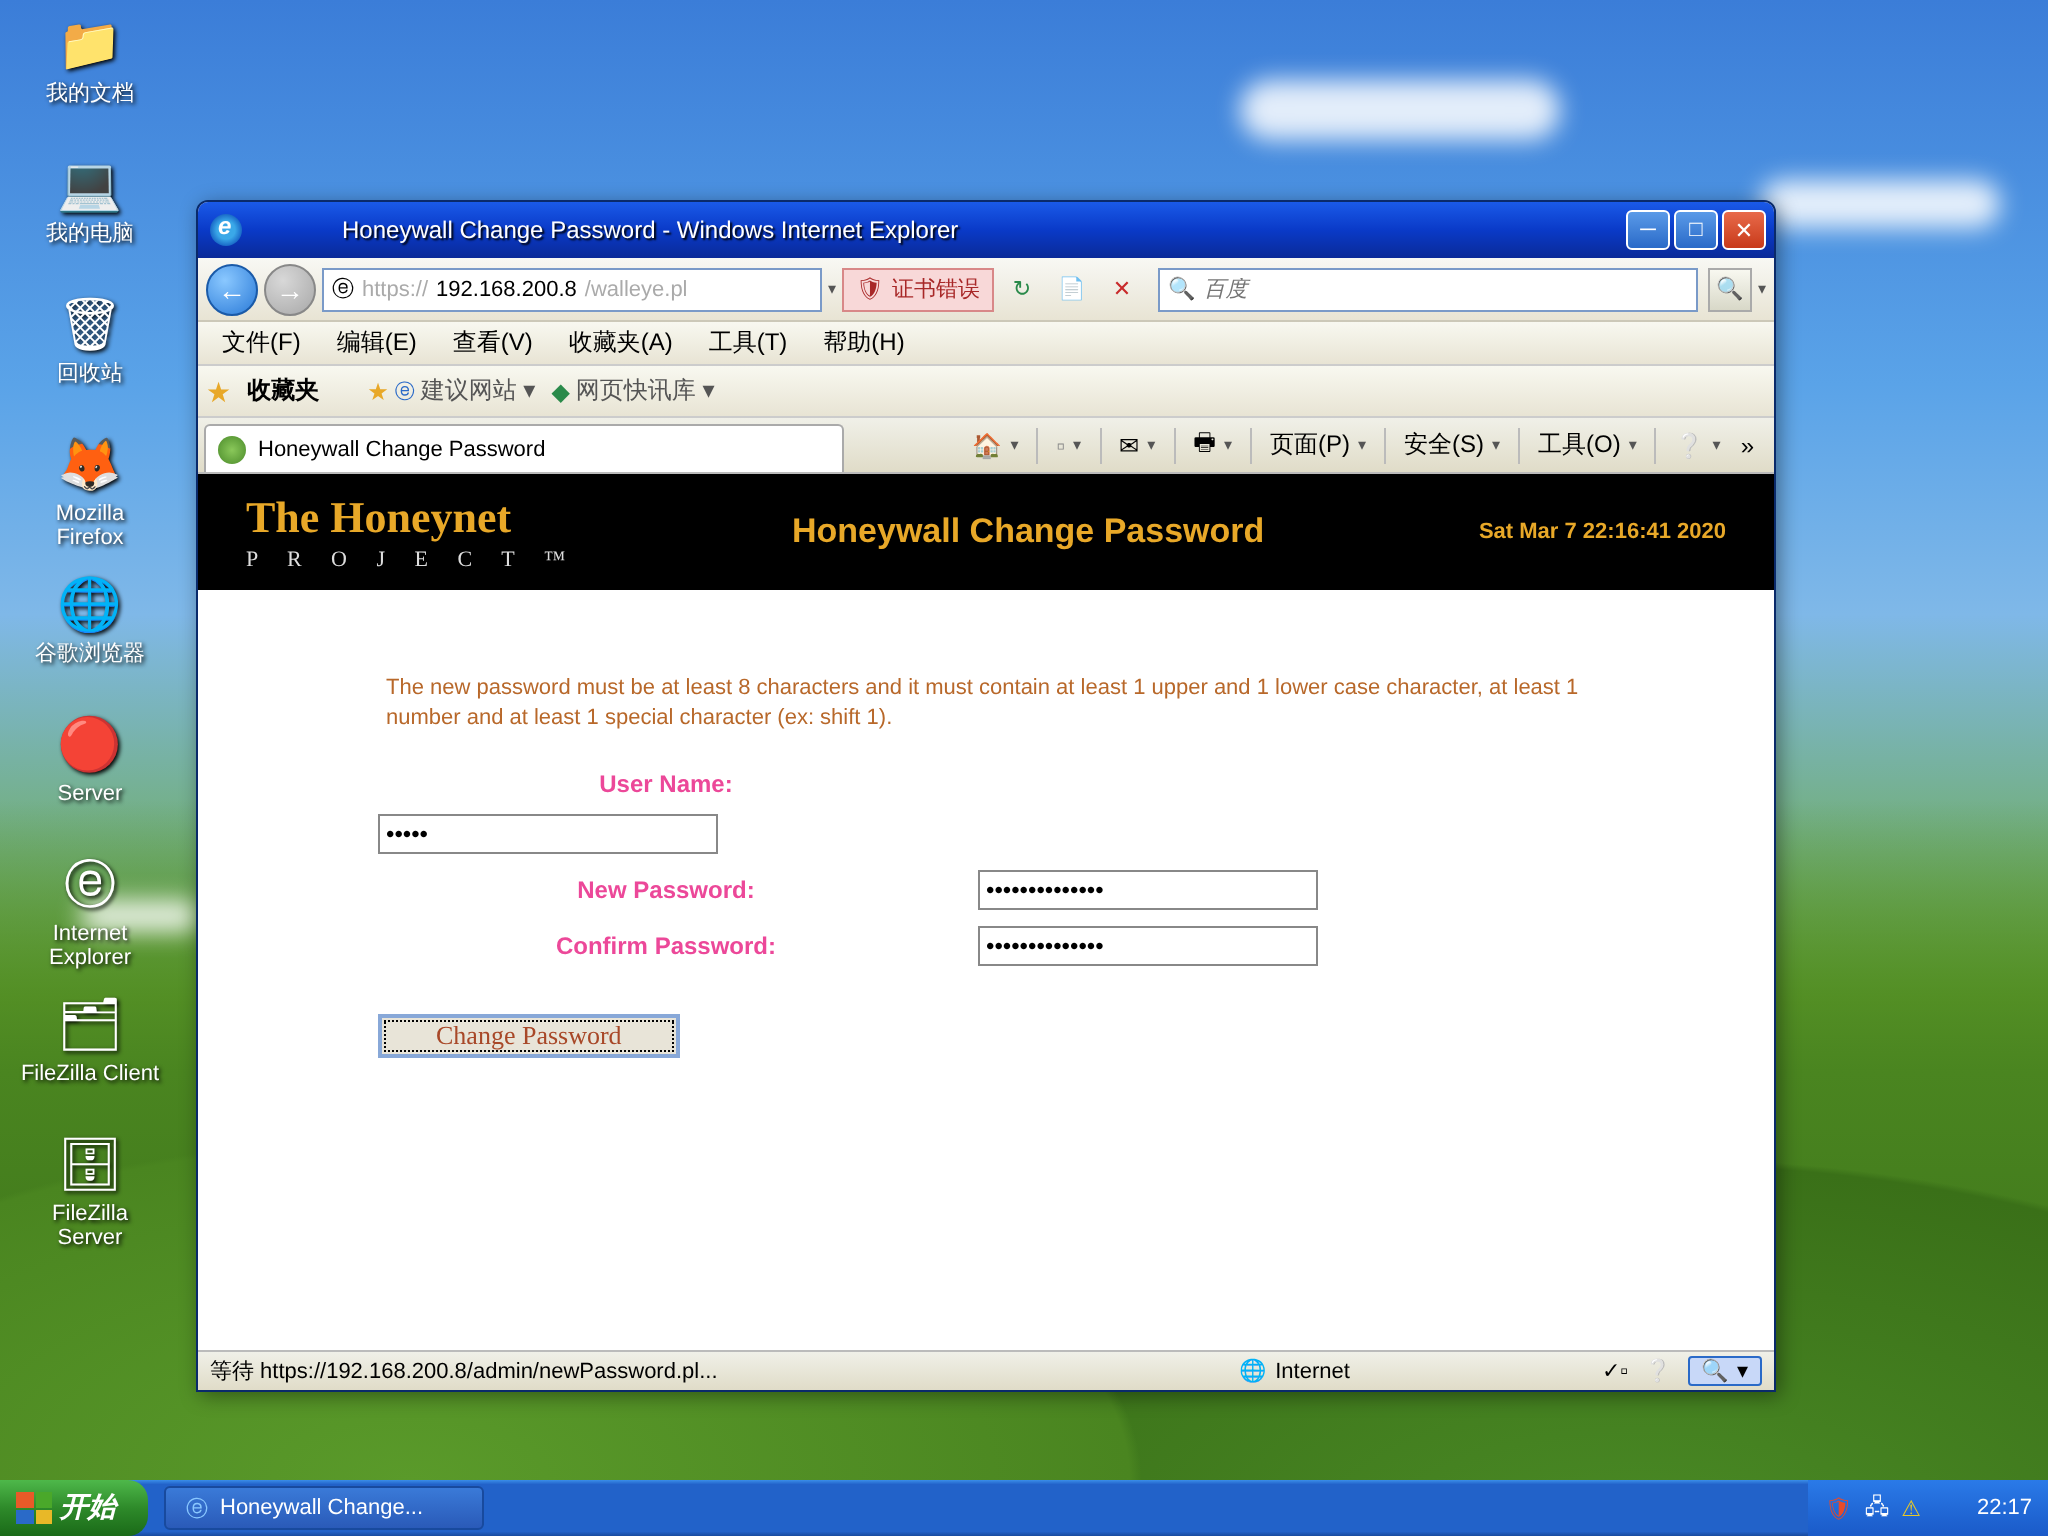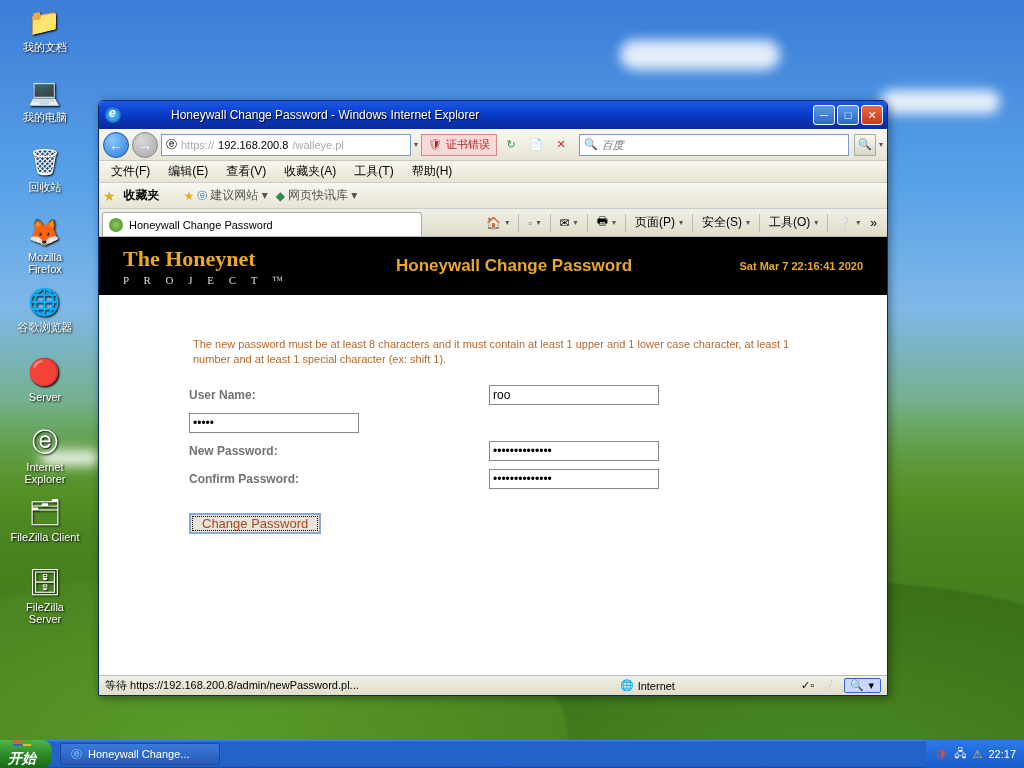--- a/index.html
+++ b/index.html
@@ -22,29 +22,29 @@
 .cloud { position: absolute; background: rgba(255,255,255,0.85); border-radius: 50px; filter: blur(6px); }
 
 
 .desktop-icons { position: absolute; left: 10px; top: 5px; width: 70px; }
 .dicon { width: 70px; height: 58px; margin-bottom: 12px; text-align: center; color: #fff; text-shadow: 1px 1px 2px #000; cursor: pointer; }
 .dicon .ico { width: 34px; height: 34px; margin: 0 auto 2px; display: flex; align-items: center; justify-content: center; font-size: 26px; }
 .dicon .lbl { font-size: 11px; line-height: 12px; }
 
 
 .taskbar { position: absolute; left: 0; right: 0; bottom: 0; height: 28px; background: linear-gradient(to bottom, #3a8de8 0%, #2262c9 8%, #2262c9 92%, #184a9e 100%); display: flex; align-items: stretch; }
-.start-btn { display: flex; align-items: center; gap: 4px; padding: 0 16px 0 8px; background: linear-gradient(to bottom, #4eb84a 0%, #2e8a2a 50%, #1a6a18 100%); color: #fff; font-weight: bold; font-style: italic; font-size: 14px; border-radius: 0 10px 10px 0; cursor: pointer; flex-direction: column; }
+.start-btn { display: flex; align-items: center; gap: 4px; padding: 0 16px 0 8px; background: linear-gradient(to bottom, #4eb84a 0%, #2e8a2a 50%, #1a6a18 100%); color: #fff; font-weight: bold; font-style: italic; font-size: 14px; border-radius: 0 10px 10px 0; cursor: pointer; }
 .start-btn .winlogo { width: 18px; height: 16px; display: grid; grid-template-columns: 1fr 1fr; gap: 1px; }
 .start-btn .winlogo span:nth-child(1){background:#e85a28}
 .start-btn .winlogo span:nth-child(2){background:#4aa82a}
 .start-btn .winlogo span:nth-child(3){background:#2a6ac8}
 .start-btn .winlogo span:nth-child(4){background:#e8b828}
 .task-item { margin: 3px 0 3px 8px; padding: 0 10px; display: flex; align-items: center; gap: 6px; background: linear-gradient(to bottom, #3a7ad8, #2a5ab8); border: 1px solid #184a9e; border-radius: 3px; color: #fff; cursor: pointer; min-width: 160px; }
 .tray { margin-left: auto; display: flex; align-items: center; gap: 6px; padding: 0 8px; background: linear-gradient(to bottom, #2a7ae8, #1a5ac8); color: #fff; }
-.tray .clock { font-size: 11px; }
+.tray .clock { font-size: 11px; margin-left: 22px; }
 
 
 .ie-window { position: absolute; left: 98px; top: 100px; width: 790px; height: 596px; background: #ece9d8; border: 1px solid #0a2a6a; border-radius: 6px 6px 0 0; box-shadow: 2px 2px 10px rgba(0,0,0,0.4); display: flex; flex-direction: column; }
 .titlebar { height: 28px; background: linear-gradient(to bottom, #1a5ae8 0%, #0a3ac8 50%, #0a2a98 100%); display: flex; align-items: center; padding: 0 4px 0 6px; border-radius: 5px 5px 0 0; }
 .titlebar .ie-ico { width: 16px; height: 16px; background: radial-gradient(circle, #3aa8e8 40%, #1a6ac8 70%); border-radius: 50%; margin-right: 6px; position: relative; }
 .titlebar .ie-ico::after { content: "e"; position: absolute; color: #fff; font-weight: bold; font-size: 12px; left: 4px; top: -1px; font-style: italic; }
 .titlebar .title { color: #fff; font-weight: normal; font-size: 12px; text-shadow: 1px 1px 1px #000; flex: 1; padding-left: 44px; }
 .winbtns { display: flex; gap: 2px; }
 .winbtn { width: 22px; height: 20px; background: linear-gradient(to bottom, #5a9ae8, #2a6ac8); border: 1px solid #fff; border-radius: 3px; color: #fff; display: flex; align-items: center; justify-content: center; font-size: 11px; cursor: pointer; }
 .winbtn.close { background: linear-gradient(to bottom, #e86a4a, #c83a1a); }
@@ -85,24 +85,24 @@
 .honey-header { height: 58px; background: #000; display: flex; align-items: center; padding: 0 24px; }
 .honey-logo { color: #e8a828; font-size: 22px; font-weight: bold; font-family: Georgia, serif; }
 .honey-logo .sub { display: block; color: #ddd; font-size: 11px; letter-spacing: 6px; font-weight: normal; margin-top: 2px; }
 .honey-title { flex: 1; text-align: center; color: #e8a828; font-size: 17px; font-weight: bold; }
 .honey-date { color: #e8a828; font-size: 11px; font-weight: bold; }
 
 .form-wrap { padding: 30px 90px; }
 .form-title { background: #4a4a4a; color: #e8a828; text-align: center; padding: 3px; font-size: 12px; font-weight: bold; }
 .form-desc { color: #b8682a; font-size: 11px; padding: 12px 4px 18px; line-height: 15px; }
 .form-row { display: flex; align-items: center; margin-bottom: 8px; }
-.form-row label { flex: 0 0 300px; text-align: left; padding-right: 12px; color: #737373; font-weight: bold; font-size: 12px; }
+.form-row label { flex: 0 0 300px; text-align: center; padding-right: 12px; color: #ec4899; font-weight: bold; font-size: 12px; }
 .form-row input { width: 170px; height: 20px; border: 1px solid #888; padding: 0 3px; font-size: 12px; }
 .submit-row { margin-top: 24px; }
-.submit-btn { padding: 1px 11px; background: #e8e4d8; border: 2px solid #88a8d8; color: #a84828; font-size: 13px; cursor: pointer; outline: 1px dotted #000; outline-offset: -4px; }
+.submit-btn { padding: 1px 27px; background: #e8e4d8; border: 2px solid #88a8d8; color: #a84828; font-size: 13px; cursor: pointer; outline: 1px dotted #000; outline-offset: -4px; font-family: Liberation Serif, serif; }
 
 
 .statusbar { height: 20px; background: linear-gradient(to bottom, #f0f0e8, #e0dcc8); border-top: 1px solid #bbb; display: flex; align-items: center; padding: 0 6px; font-size: 11px; gap: 8px; }
 .statusbar .pane { display: flex; align-items: center; gap: 4px; }
 .statusbar .pane.main { flex: 0 0 380px; }
 .statusbar .spacer { flex: 1; }
 .statusbar .globe { color: #2a8a4a; }
 .statusbar .zoom { border: 1px solid #2a6ac8; background: #c8d8f8; padding: 0 6px; border-radius: 2px; display: flex; align-items: center; gap: 4px; }
 
 
@@ -257,21 +257,20 @@
         </div>
         <div class="honey-title">Honeywall Change Password</div>
         <div class="honey-date">Sat Mar 7 22:16:41 2020</div>
       </div>
 
       <div class="form-wrap">
         <div class="form-desc">The new password must be at least 8 characters and it must contain at least 1 upper and 1 lower case character, at least 1 number and at least 1 special character (ex: shift 1).</div>
 
         <div class="form-row">
           <label>User Name:</label>
-          <input type="text" value="roo" style="">
         </div>
         <div class="form-row">
           <input type="text" value="•••••" style="">
         </div>
         <div class="form-row">
           <label>New Password:</label>
           <input type="text" value="••••••••••••••" style="">
         </div>
         <div class="form-row">
           <label>Confirm Password:</label>

